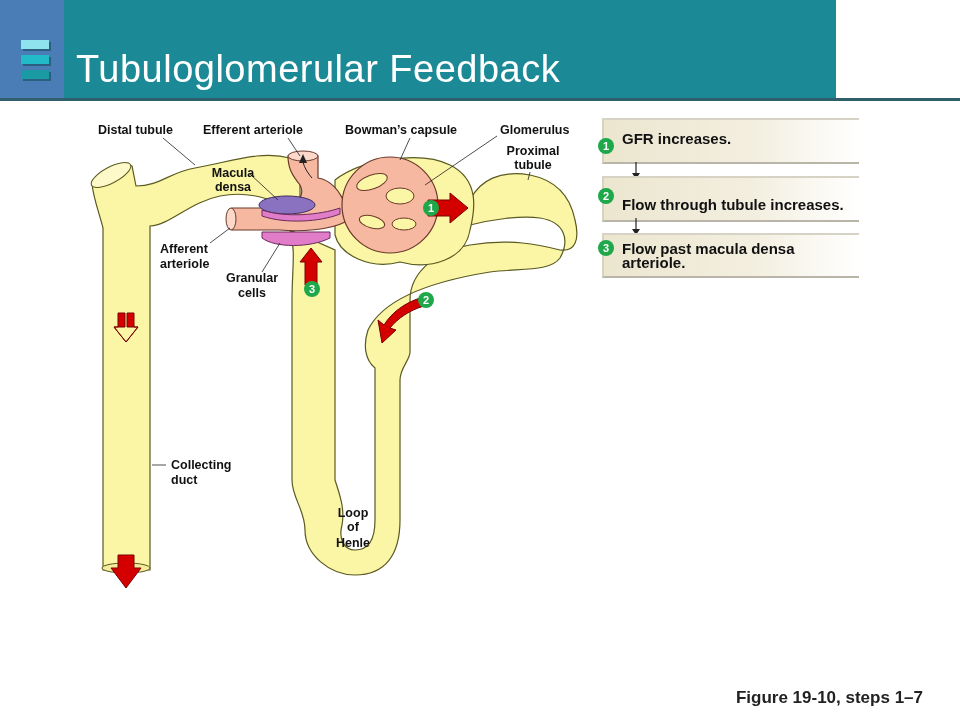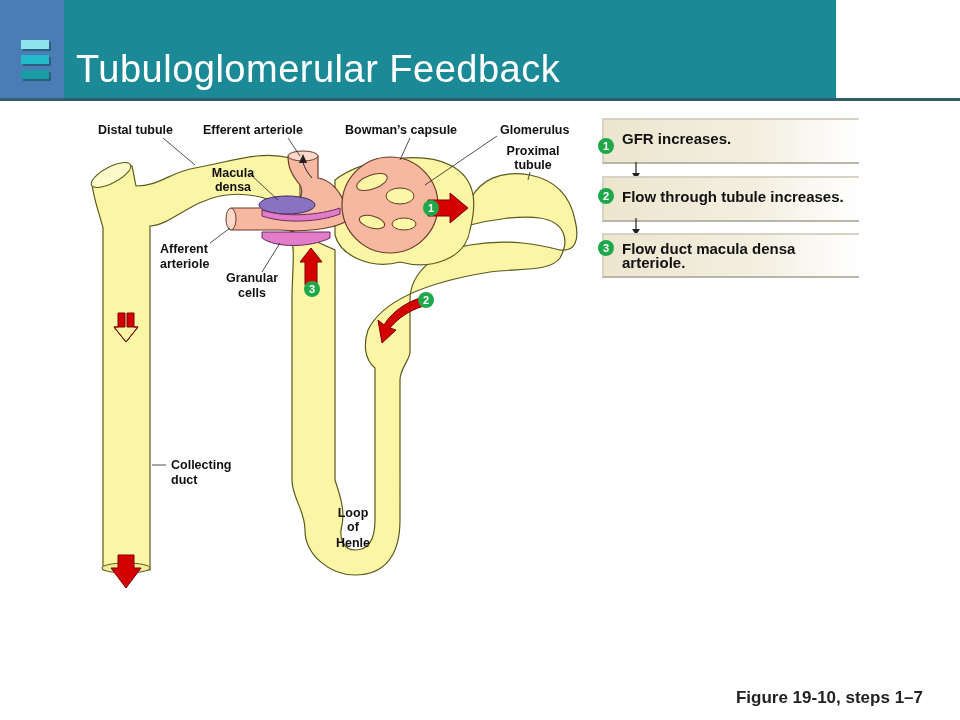--- a/index.html
+++ b/index.html
@@ -124,27 +124,27 @@
 <div class="step-box" style="top:118px;height:42px;">
   <div class="badge" style="top:18px;">1</div>
   <div class="step-text" style="top:12px;">GFR increases.</div>
 </div>
 <svg class="down-arrow" style="top:162px;" viewBox="0 0 8 18">
   <line x1="4" y1="0" x2="4" y2="12" stroke="#222" stroke-width="1.2"></line>
     <polygon points="0,11 8,11 4,17" fill="#222"></polygon>
 </svg>
 <div class="step-box" style="top:176px;height:42px;">
   <div class="badge" style="top:10px;">2</div>
-  <div class="step-text" style="top:12px;">Flow through tubule increases.</div>
+  <div class="step-text" style="top:20px;">Flow through tubule increases.</div>
 </div>
 <svg class="down-arrow" style="top:218px;" viewBox="0 0 8 18">
   <line x1="4" y1="0" x2="4" y2="12" stroke="#222" stroke-width="1.2"></line>
     <polygon points="0,11 8,11 4,17" fill="#222"></polygon>
 </svg>
 <div class="step-box" style="top:233px;height:41px;">
   <div class="badge" style="top:5px;">3</div>
   <div class="step-text" style="top:7px;">
-    <div>Flow duct macula densa</div>
+    <div>Flow past macula densa</div>
     <div>arteriole.</div>
   </div>
 </div>
 
 <div class="caption">Figure 19-10, steps 1–7</div>
 
 </body></html>

